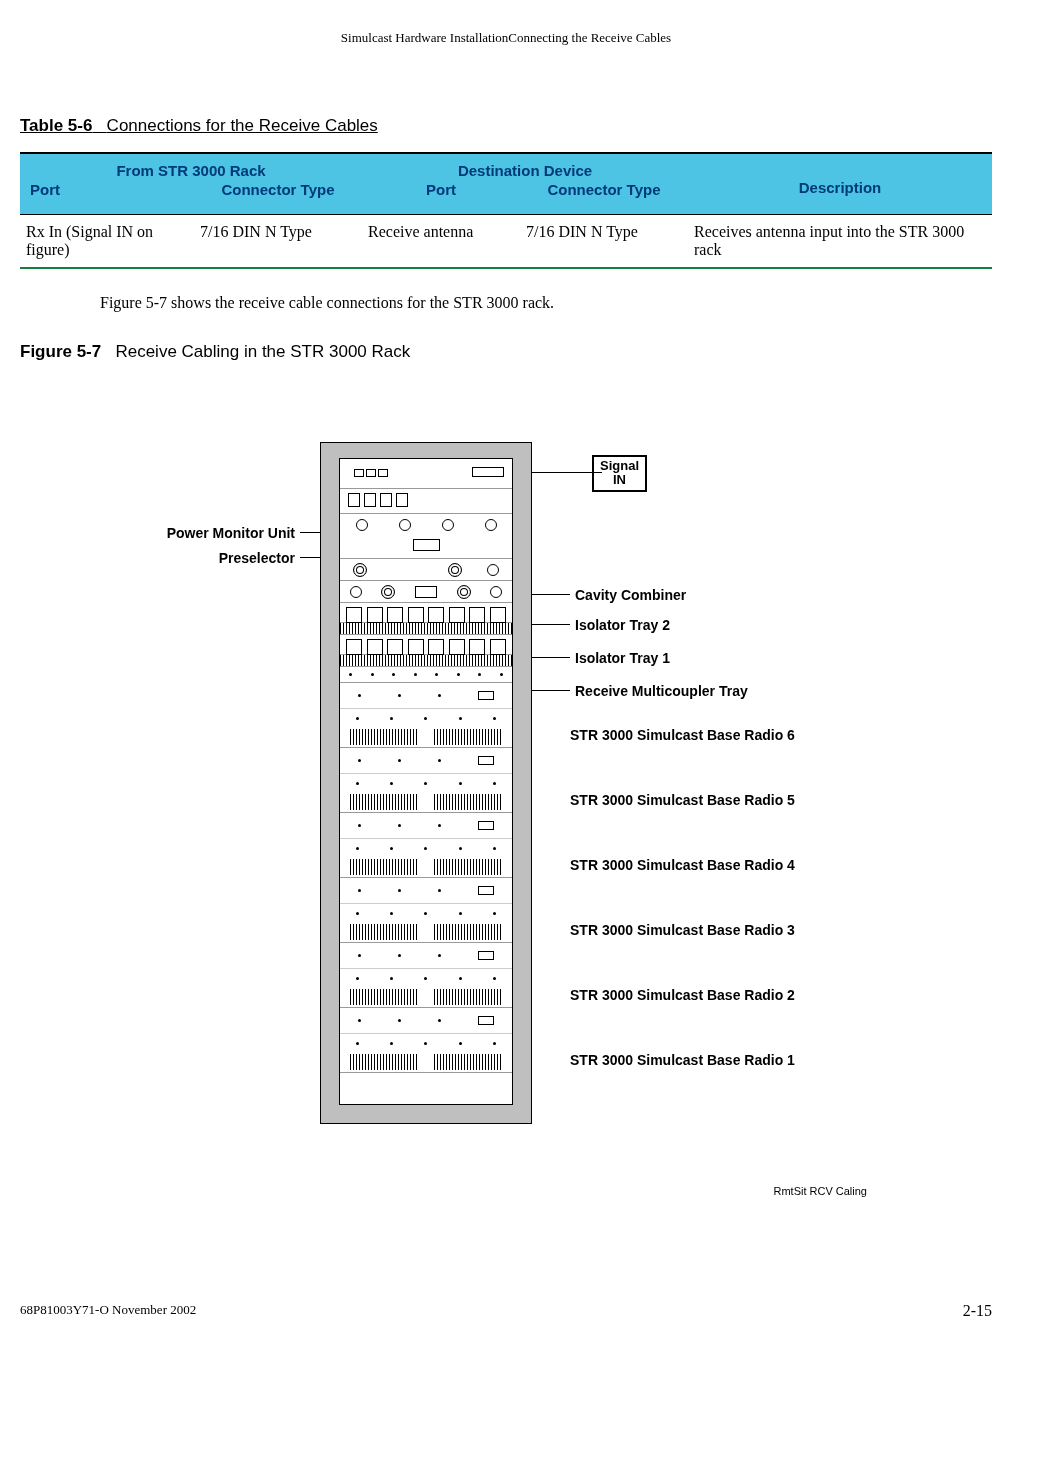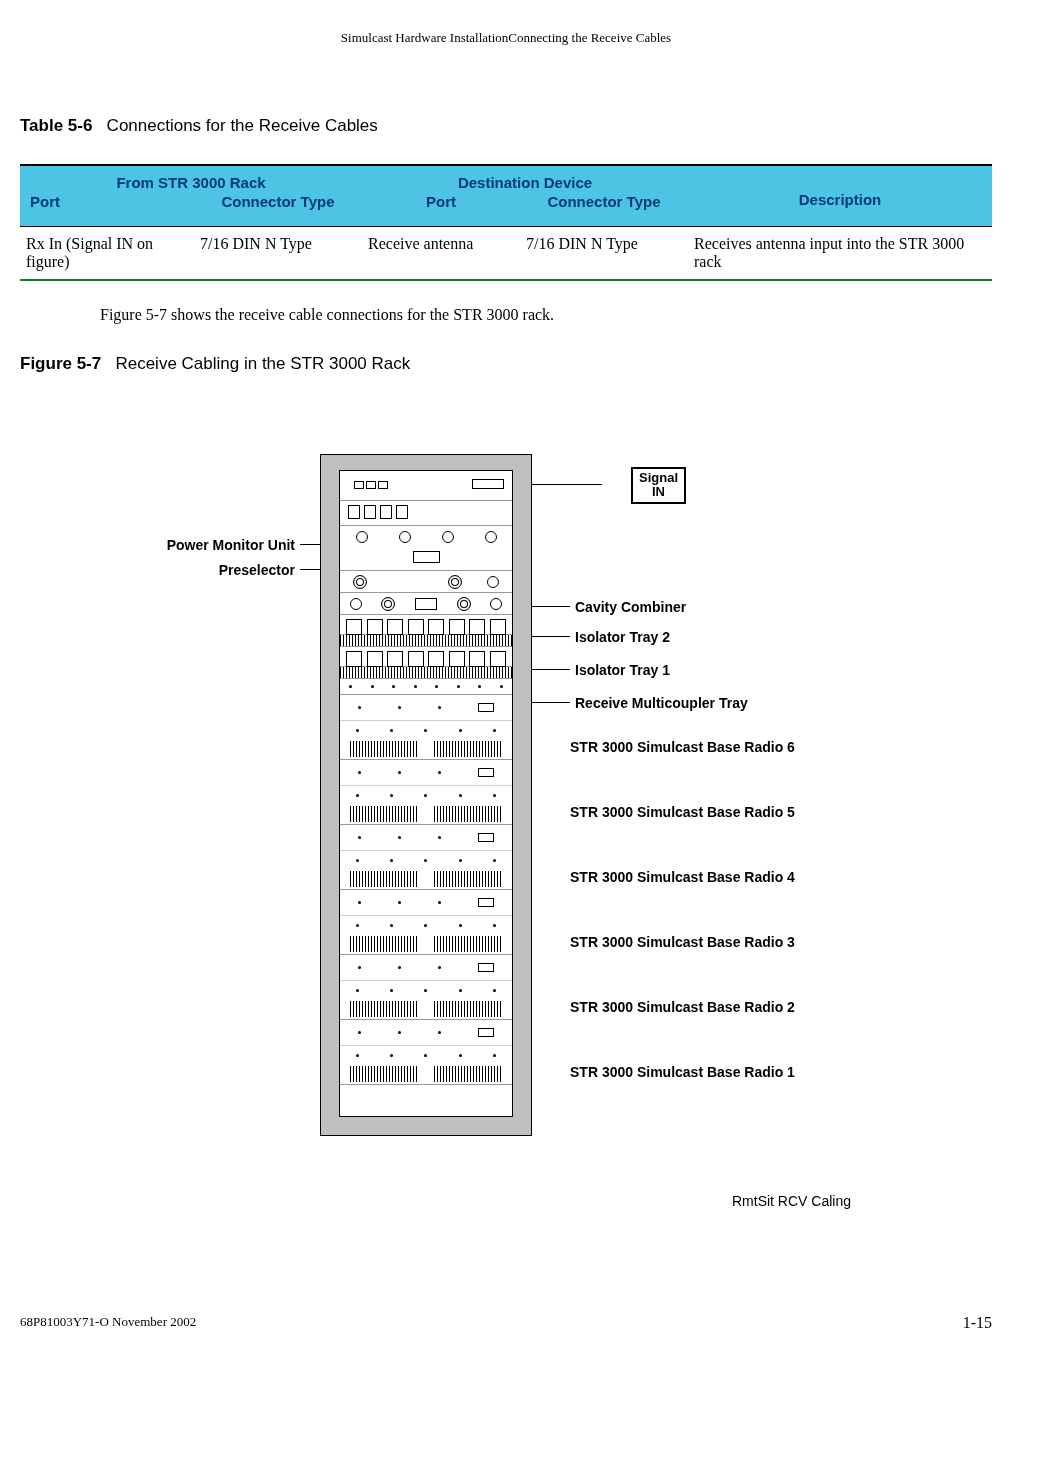--- a/index.html
+++ b/index.html
@@ -14,22 +14,23 @@
     }
     .header-row {
       display: flex;
       justify-content: center;
       font-size: 13px;
       margin-bottom: 70px;
       font-family: 'Times New Roman', Times, serif;
     }
     .table-title {
       font-size: 17px;
-      margin-bottom: 28px;
+      margin-bottom: 16px;
       font-family: Arial, Helvetica, sans-serif;
+      text-decoration: underline;
     }
     .table-title .bold {
       font-weight: bold;
     }
     table.data {
       width: 100%;
       border-collapse: collapse;
       border-top: 2px solid #000;
       border-bottom: 2px solid #15803d;
       margin-bottom: 25px;
@@ -162,22 +163,22 @@
       text-align: center;
       font-family: Arial, Helvetica, sans-serif;
       font-weight: bold;
       font-size: 13px;
       padding: 2px 6px;
       line-height: 1.1;
     }
     .caption-small {
       position: absolute;
       font-family: Arial, Helvetica, sans-serif;
-      font-size: 14px;
-      right: 24px;
+      font-size: 11px;
+      right: 8px;
       bottom: 5px;
       margin-top: 6px;
     }
     .cable-h {
       position: absolute;
       height: 3px;
       border-top: 1.5px solid #000;
       border-bottom: 1.5px solid #000;
     }
     .footer-row {
@@ -232,21 +233,21 @@
 </table>
 
 <div class="body-text">Figure 5-7 shows the receive cable connections for the STR 3000 rack.</div>
 
 <div class="figure-title">
   <span class="bold">Figure 5-7</span>&nbsp;&nbsp;&nbsp;<span>Receive Cabling in the STR 3000 Rack</span>
 </div>
 
 <div class="figure-container">
 
-  <div class="signal-box" style="left:526px; top:63px;text-align:center;">
+  <div class="signal-box" style="left:487px; top:63px;text-align:center;">
     <div>Signal</div>
     <div>IN</div>
   </div>
   <div class="line arrow-l" style="left:393px;top:80px;width:104px;height:1px;"></div>
 
   <div class="label left" style="left:0px; top:133px; width:190px;">Power Monitor Unit</div>
   <div class="line arrow-r" style="left:195px;top:140px;width:45px;height:1px;"></div>
 
   <div class="label left" style="left:0px; top:158px; width:190px;">Preselector</div>
   <div class="line arrow-r" style="left:195px;top:165px;width:45px;height:1px;"></div>
@@ -494,14 +495,14 @@
       </div>
       <div class="slot bottom"></div>
     </div>
   </div>
 
   <div class="caption-small">RmtSit RCV Caling</div>
 </div>
 
 <div class="footer-row">
   <span>68P81003Y71-O    November 2002</span>
-  <span class="pnum">1-15</span>
+  <span class="pnum">2-15</span>
 </div>
 
 </body></html>

